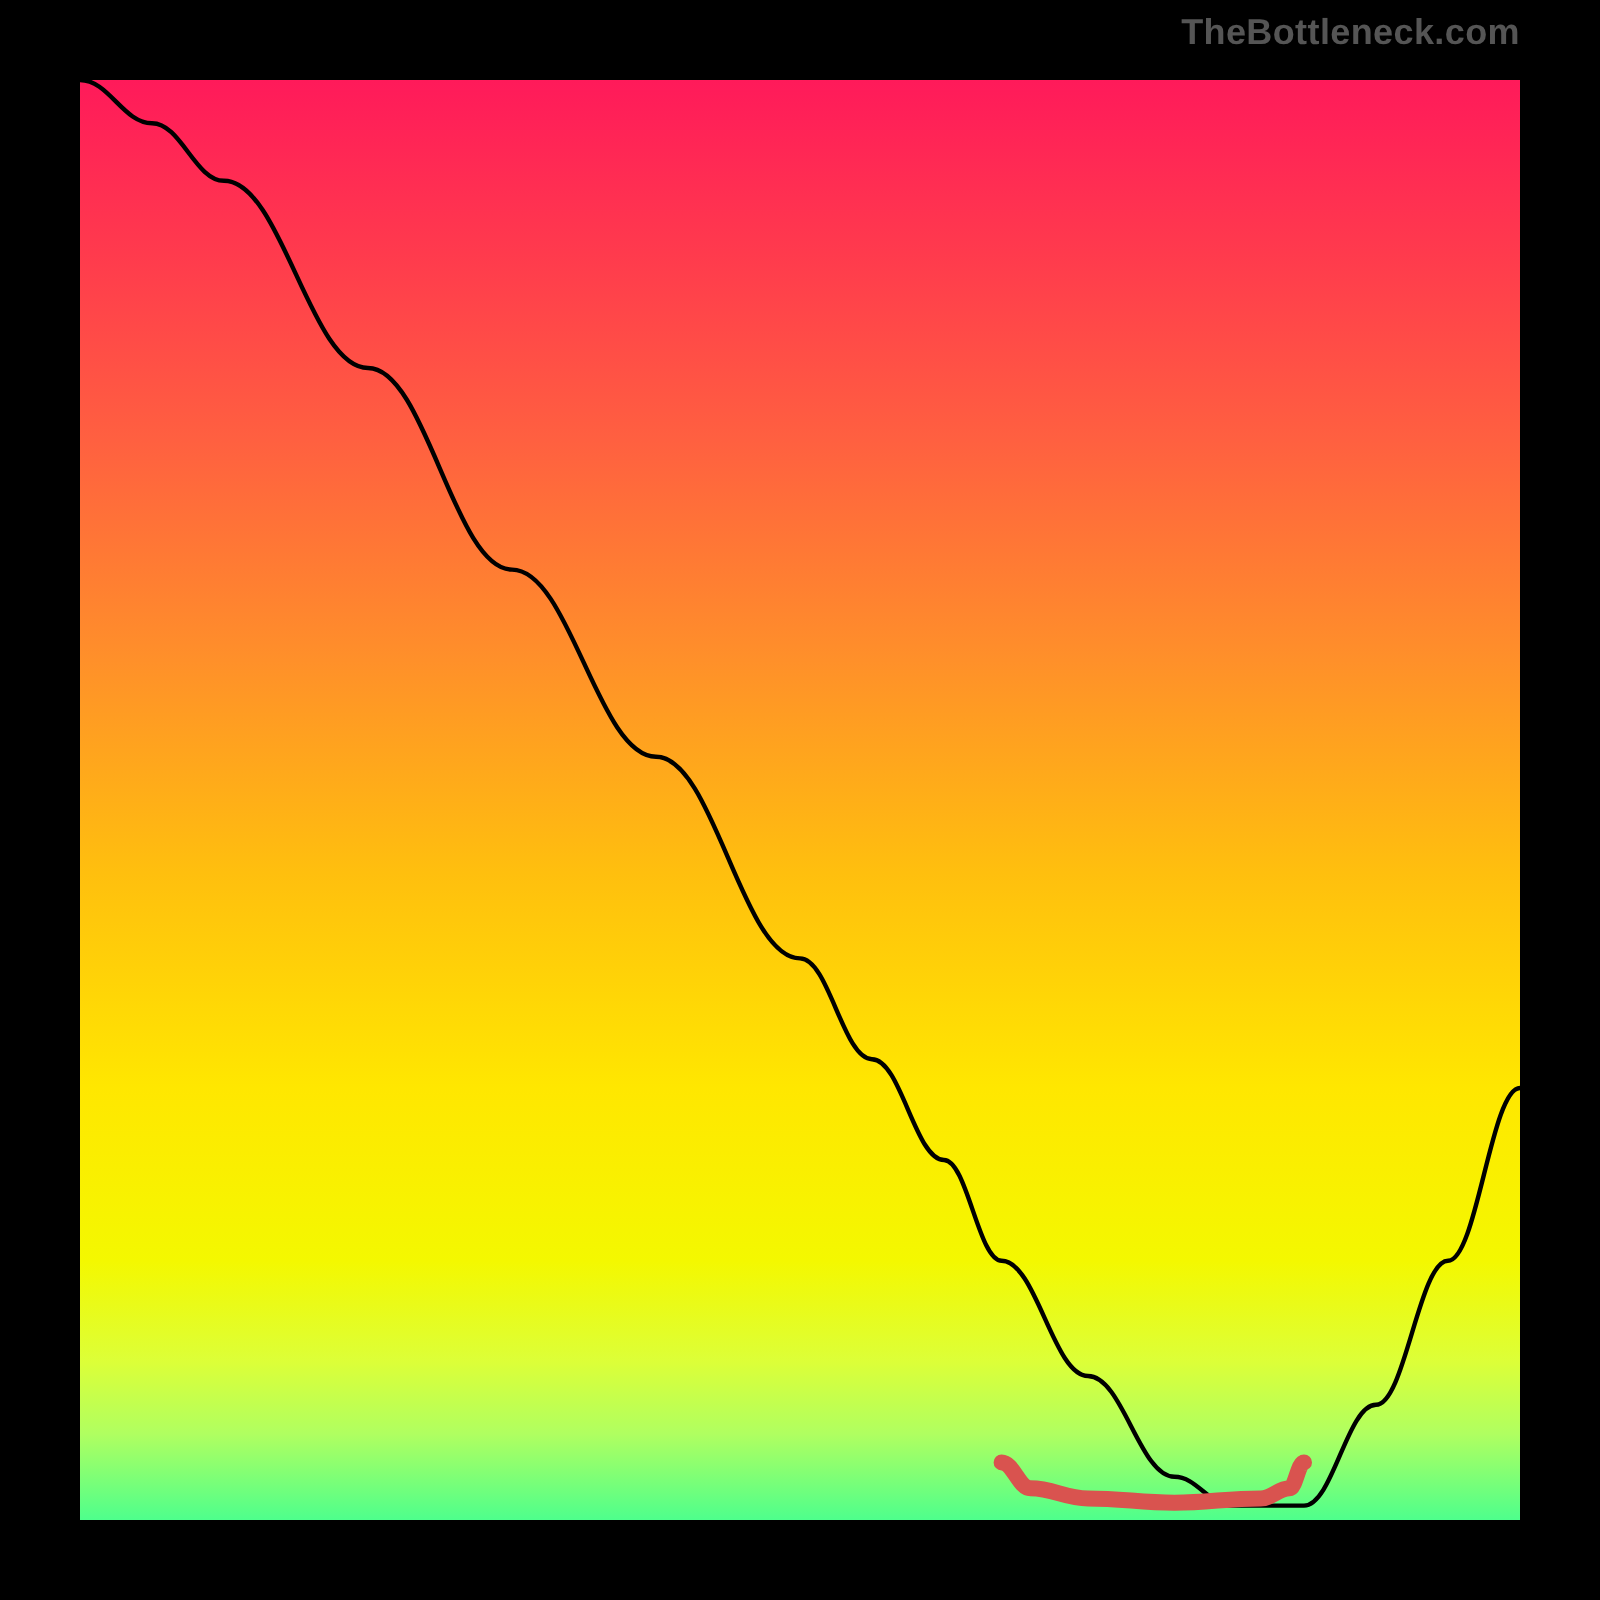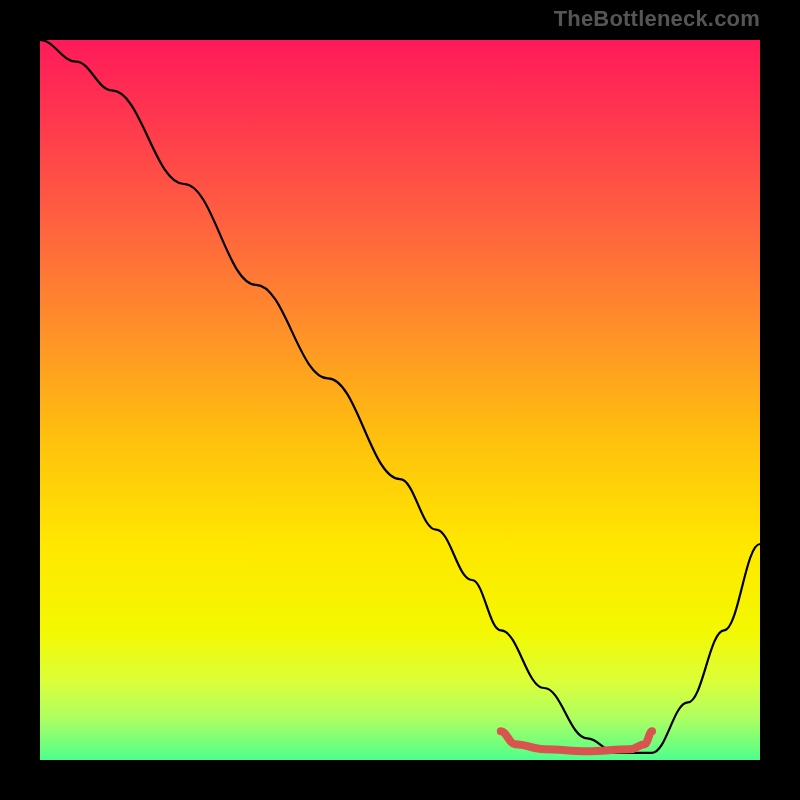--- a/index.html
+++ b/index.html
@@ -34,21 +34,21 @@
       #dcff38 89%,
       #b0ff60 94%,
       #4eff8c 100%
     );
   }
   .watermark {
     position: absolute;
     top: 6px;
     right: 40px;
     color: #555;
-    font-size: 22px;
+    font-size: 18px;
     font-weight: 600;
     letter-spacing: 0.2px;
   }
   svg.overlay {
     position: absolute;
     left: 0;
     top: 0;
     width: 720px;
     height: 720px;
   }

